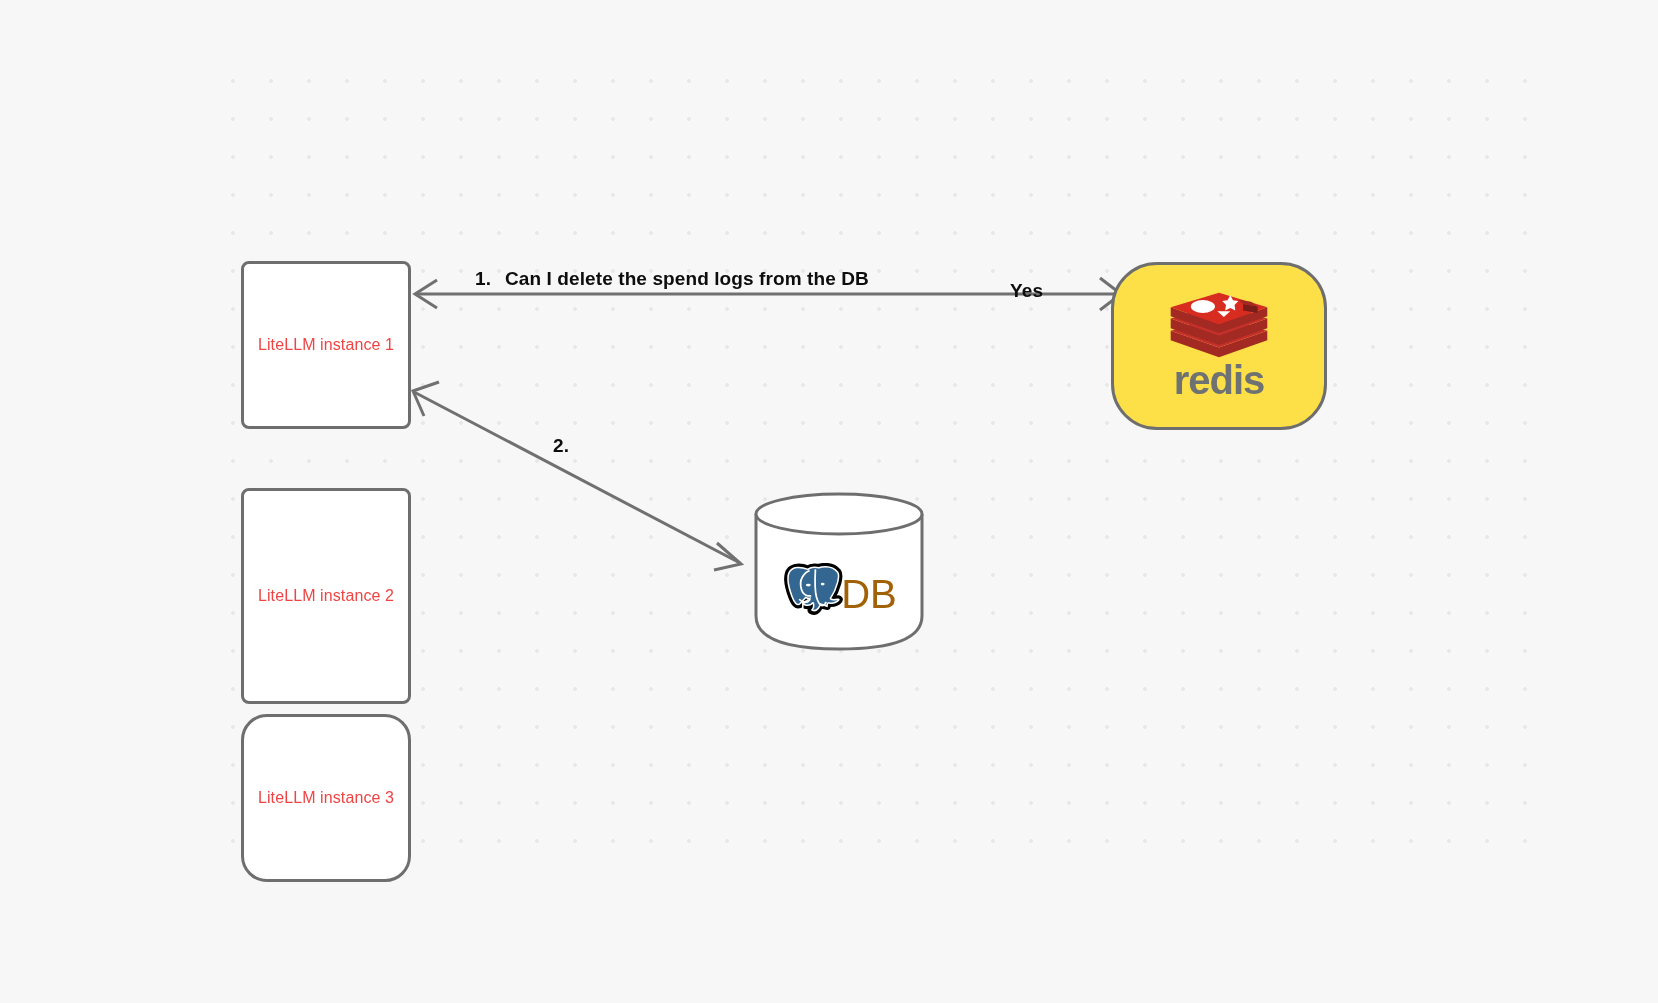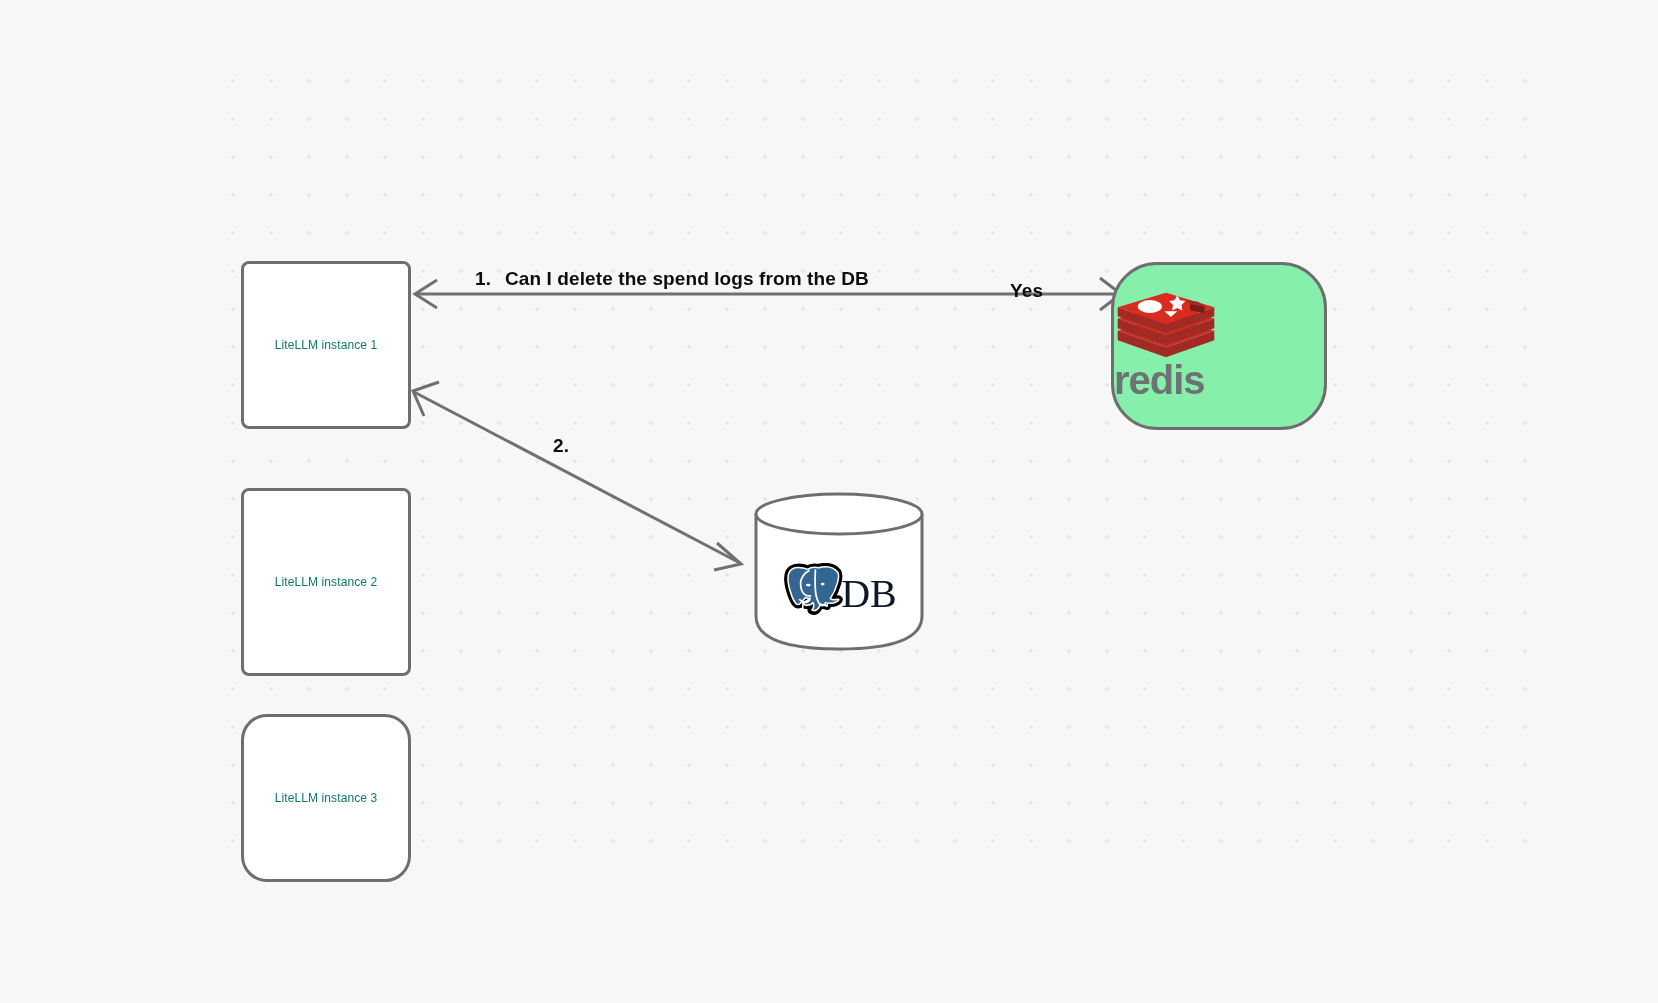--- a/index.html
+++ b/index.html
@@ -32,43 +32,43 @@
     position: absolute;
     background: #ffffff;
     border: 3px solid #6e6e6e;
     border-radius: 8px;
     display: flex;
     align-items: center;
     justify-content: center;
     box-sizing: border-box;
   }
   .node-box .node-label {
-    font-size: 12px;
-    color: #0f766e;
+    font-size: 16px;
+    color: #ef4444;
     font-family: "Liberation Sans", sans-serif;
     letter-spacing: 0.1px;
   }
   #box-litellm-1 { left: 241px; top: 261px; width: 170px; height: 168px; }
-  #box-litellm-2 { left: 241px; top: 488px; width: 170px; height: 188px; }
+  #box-litellm-2 { left: 241px; top: 488px; width: 170px; height: 216px; }
   #box-litellm-3 { left: 241px; top: 714px; width: 170px; height: 168px; border-radius: 26px; }
 
   
   #node-redis {
     position: absolute;
     left: 1111px;
     top: 262px;
     width: 216px;
     height: 168px;
-    background: #86efac;
+    background: #fde047;
     border: 3px solid #6e6e6e;
     border-radius: 46px;
     box-sizing: border-box;
     display: flex;
     flex-direction: column;
-    align-items: flex-start;
+    align-items: center;
     justify-content: center;
   }
   #redis-logo-mark { width: 104px; height: 66px; display:block; }
   #redis-wordmark {
     font-family: "Liberation Sans", sans-serif;
     font-size: 40px;
     font-weight: 700;
     color: #6f7273;
     letter-spacing: -1px;
     line-height: 1;
@@ -89,24 +89,24 @@
     left: 0; top: 0;
     width: 172px; height: 160px;
     display: flex;
     align-items: center;
     justify-content: center;
     padding-top: 44px;
     box-sizing: border-box;
   }
   #db-logo-mark { width: 62px; height: 62px; display:block; }
   #db-text {
-    font-family: Liberation Serif, serif;
+    font-family: Liberation Sans, sans-serif;
     font-size: 40px;
     font-weight: 400;
-    color: #0f172a;
+    color: #a16207;
     line-height: 1;
     margin-left: -2px;
   }
 
   
   #edge-layer {
     position: absolute;
     left: 0; top: 0;
     width: 1658px; height: 1003px;
     pointer-events: none;

